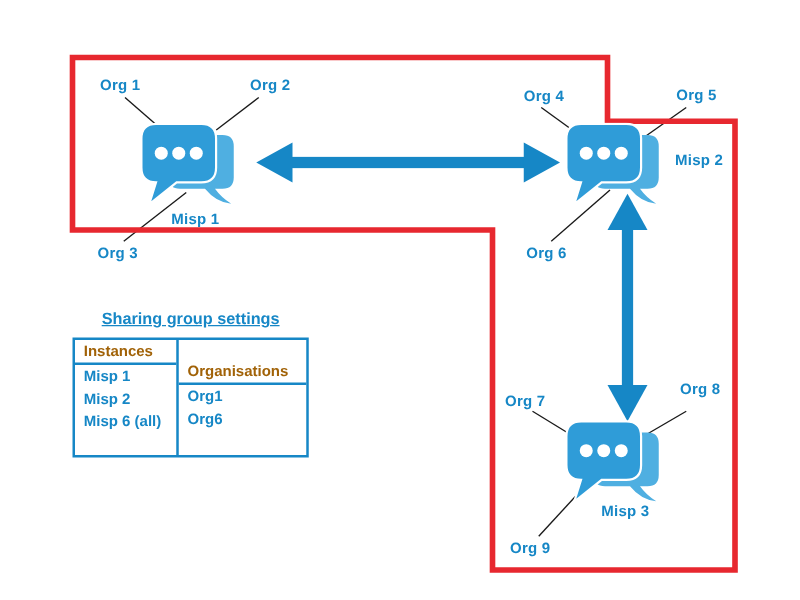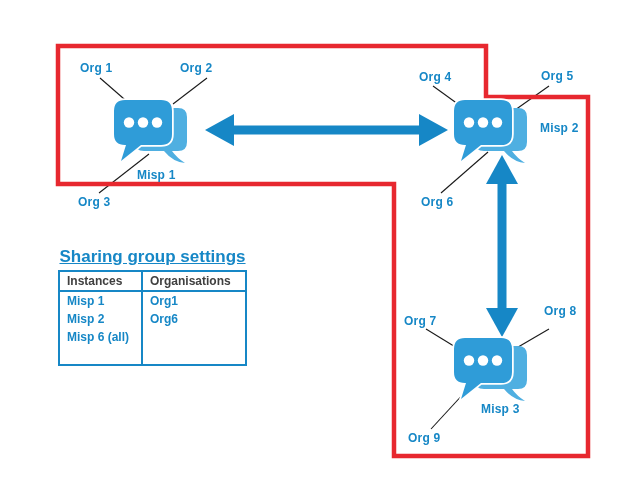--- a/index.html
+++ b/index.html
@@ -19,41 +19,41 @@
     white-space:nowrap;
     letter-spacing:0.2px;
   }
   .icon{position:absolute;width:78px;height:68px;}
   
   .sg-title{
     position:absolute;
     left:58px;top:247px;width:189px;
     text-align:center;
     color:#1687c6;
-    font-size:17px;
+    font-size:13px;
     font-weight:bold;
     text-decoration:underline;
     white-space:nowrap;
   }
   .sg-table{
     position:absolute;
     left:58px;top:270px;
     width:185px;
     border:2px solid #1687c6;
     display:flex;
     background:#ffffff;
   }
   .sg-col{display:flex;flex-direction:column;}
   .sg-col1{width:81px;border-right:2px solid #1687c6;}
-  .sg-col2{flex:1;}
+  .sg-col2{flex:1;margin-top:16px;}
   .sg-head{
     height:16px;line-height:16px;
     padding:1px 0 1px 7px;
     border-bottom:2px solid #1687c6;
-    color:#404040;font-size:12px;font-weight:bold;white-space:nowrap;
+    color:#a16207;font-size:12px;font-weight:bold;white-space:nowrap;
   }
   .sg-cell{
     height:18px;line-height:18px;
     padding-left:7px;
     color:#1687c6;font-size:12px;font-weight:bold;white-space:nowrap;
   }
   .sg-cell:first-of-type{padding-top:2px;}
 </style>
 </head>
 <body>
@@ -107,21 +107,21 @@
 
   <svg class="icon" style="left:452px;top:336px" viewBox="0 0 78 68">
     <path d="M32 10 H66 Q75 10 75 19 V44 Q75 53 66 53 H60 Q65 60 73 65 Q61 64 52 53 H32 Q23 53 23 44 V19 Q23 10 32 10 Z" fill="#4fafe1"></path>
     <path d="M13 2 H49 Q60 2 60 13 V36 Q60 47 49 47 H29 L9 63 L14 47 H13 Q2 47 2 36 V13 Q2 2 13 2 Z" fill="#2f9cd8" stroke="#ffffff" stroke-width="3.5" paint-order="stroke"></path>
     <circle cx="17" cy="24.5" r="5.2" fill="#ffffff"></circle>
     <circle cx="31" cy="24.5" r="5.2" fill="#ffffff"></circle>
     <circle cx="45" cy="24.5" r="5.2" fill="#ffffff"></circle>
   </svg>
 
   <div class="lbl" style="left:80px;top:61px">Org 1</div>
-  <div class="lbl" style="left:180px;top:61px">Org 2</div>
+  <div class="lbl" style="left:200px;top:61px">Org 2</div>
   <div class="lbl" style="left:78px;top:195px">Org 3</div>
   <div class="lbl" style="left:419px;top:70px">Org 4</div>
   <div class="lbl" style="left:541px;top:69px">Org 5</div>
   <div class="lbl" style="left:421px;top:195px">Org 6</div>
   <div class="lbl" style="left:404px;top:314px">Org 7</div>
   <div class="lbl" style="left:544px;top:304px">Org 8</div>
   <div class="lbl" style="left:408px;top:431px">Org 9</div>
 
   <div class="lbl" style="left:137px;top:168px">Misp 1</div>
   <div class="lbl" style="left:540px;top:121px">Misp 2</div>

